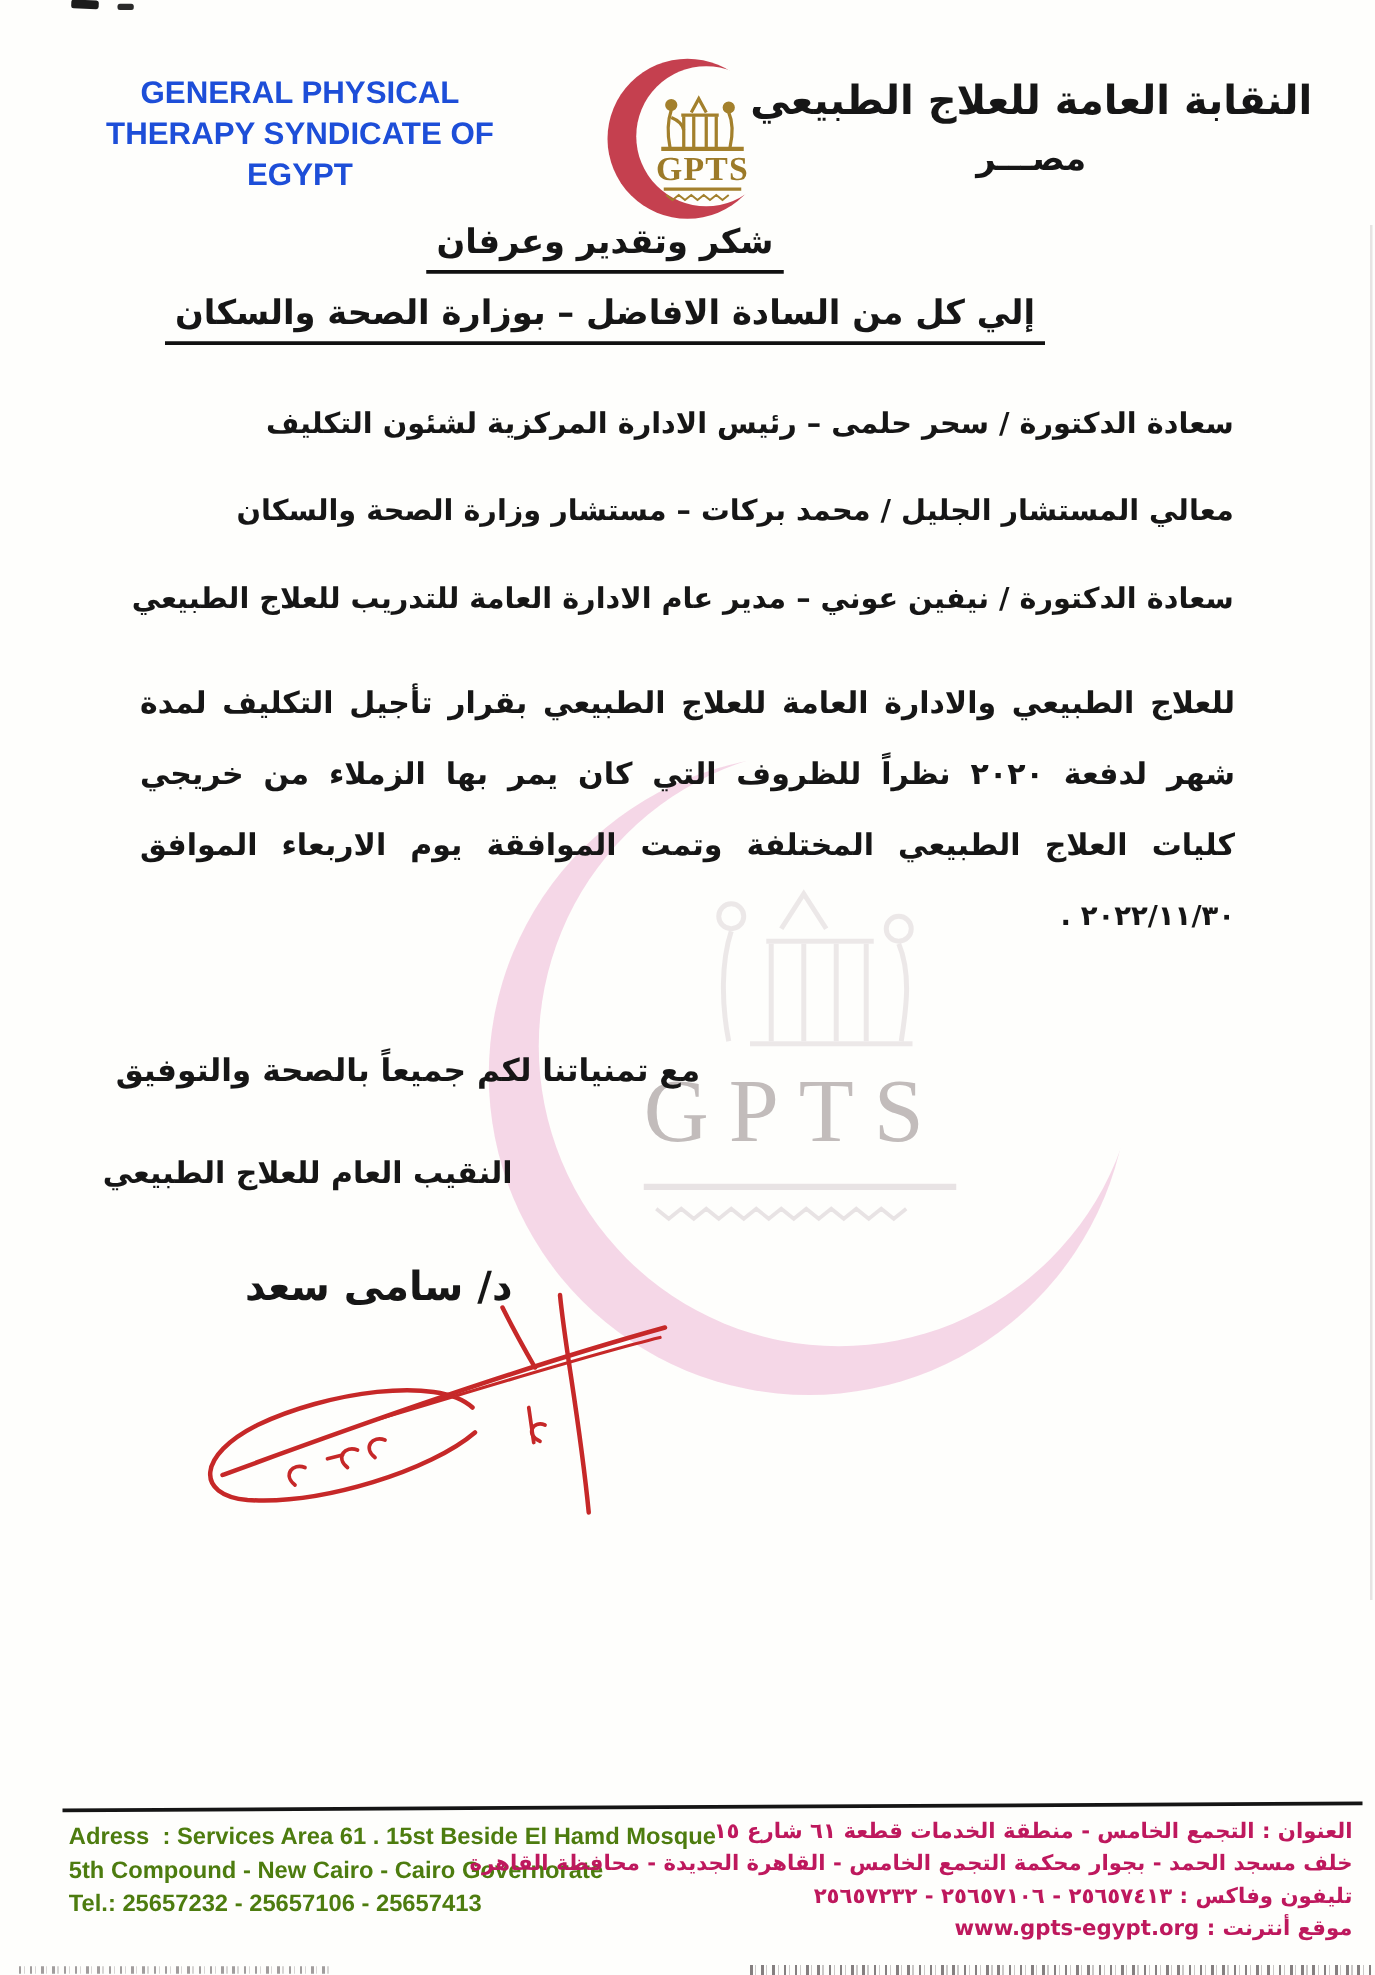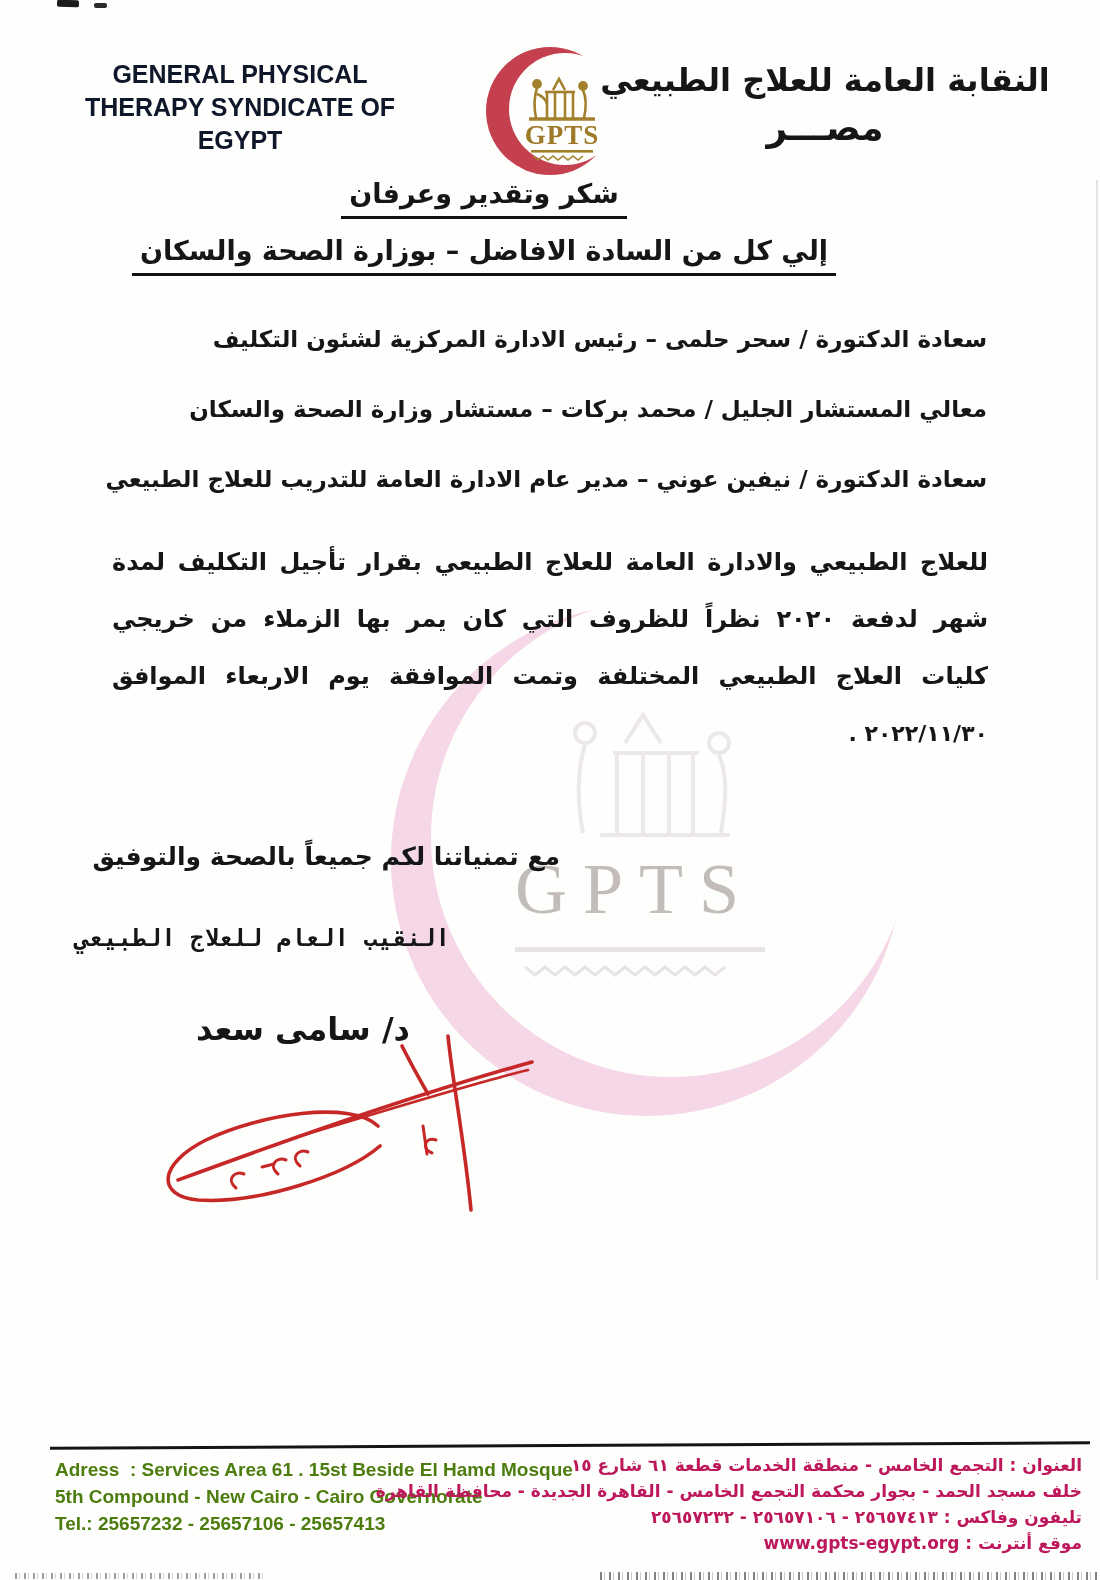--- a/index.html
+++ b/index.html
@@ -19,47 +19,47 @@
   .noise-right{left:600px;bottom:0;width:498px;height:8px;opacity:.85;}
   .edge-right{position:absolute;right:2px;top:180px;width:2px;height:1100px;
               background:rgba(120,110,115,.18);}
 
   
   .watermark{position:absolute;left:385px;top:575px;width:530px;height:560px;z-index:0;}
 
   
   .org-en{position:absolute;left:70px;top:58px;width:340px;text-align:center;
           font-family:"Liberation Sans",sans-serif;font-weight:bold;font-size:25px;
-          line-height:33px;color:#0f172a;z-index:2;}
+          line-height:33px;color:#1d4ed8;z-index:2;}
   .logo{position:absolute;left:483px;top:40px;width:152px;height:142px;z-index:2;}
   .org-ar{position:absolute;right:15px;top:50px;width:520px;text-align:center;
           direction:rtl;z-index:2;}
   .org-ar .l1{font-size:32px;font-weight:bold;white-space:nowrap;line-height:60px;}
-  .org-ar .l2{font-size:36px;font-weight:bold;line-height:36px;letter-spacing:1px;}
+  .org-ar .l2{font-size:27px;font-weight:bold;line-height:36px;letter-spacing:1px;}
 
   
   .titles{position:absolute;left:0;top:178px;width:968px;text-align:center;z-index:2;direction:rtl;}
   .title-line{margin-bottom:16px;}
   .title-line span{display:inline-block;font-size:27px;font-weight:bold;
                    border-bottom:3px solid #111;padding:0 8px 7px;}
 
   .addressee{position:absolute;right:113px;direction:rtl;white-space:nowrap;
              font-size:23px;font-weight:bold;z-index:2;}
   .addr1{top:326px;} .addr2{top:396px;} .addr3{top:466px;}
 
   .paragraph{position:absolute;left:112px;top:534px;width:876px;direction:rtl;z-index:2;}
   .paragraph .jline{font-size:24px;font-weight:bold;line-height:57px;
                     text-align:justify;text-align-last:justify;text-justify:inter-word;}
   .paragraph .dateline{font-size:22px;font-weight:bold;line-height:57px;text-align:right;
                        padding-left:4px;}
 
   .closing{position:absolute;right:540px;top:842px;direction:rtl;white-space:nowrap;
            font-size:25px;font-weight:bold;z-index:2;}
-  .sig-title{position:absolute;right:650px;top:924px;direction:rtl;white-space:nowrap;
-             font-size:24px;font-weight:bold;z-index:2;font-family:Liberation Mono, monospace;}
+  .sig-title{position:absolute;right:690px;top:924px;direction:rtl;white-space:nowrap;
+             font-size:24px;font-weight:bold;z-index:2;}
   .sig-name{position:absolute;right:690px;top:1010px;direction:rtl;white-space:nowrap;
             font-size:32px;font-weight:bold;z-index:2;}
   .signature{position:absolute;left:140px;top:1028px;width:400px;height:190px;z-index:3;}
 
   
   .footer-rule{position:absolute;left:50px;top:1444px;width:1040px;height:3px;
                background:#151515;transform:rotate(-0.3deg);z-index:2;}
   .footer-en{position:absolute;left:55px;top:1456px;font-family:"Liberation Sans",sans-serif;
              font-weight:bold;font-size:19px;line-height:27px;color:#4d7c0f;z-index:2;}
   .footer-en div{white-space:pre;}

